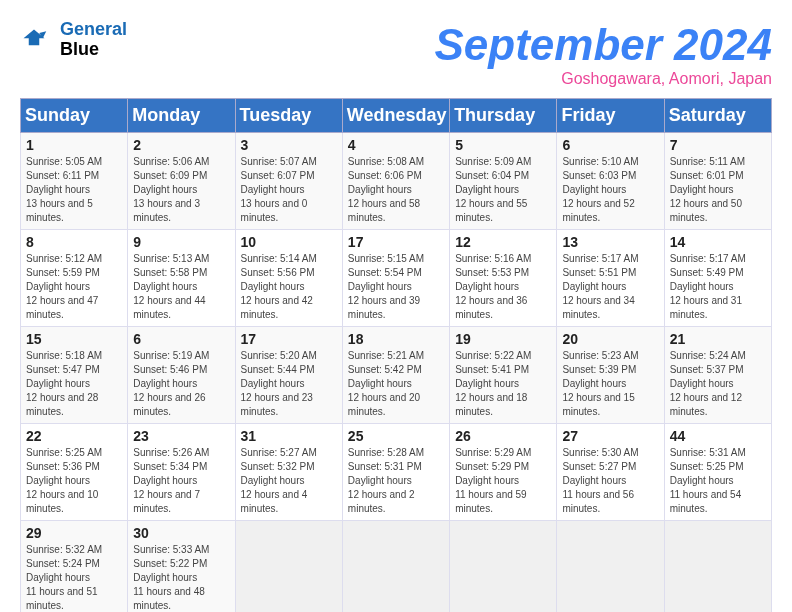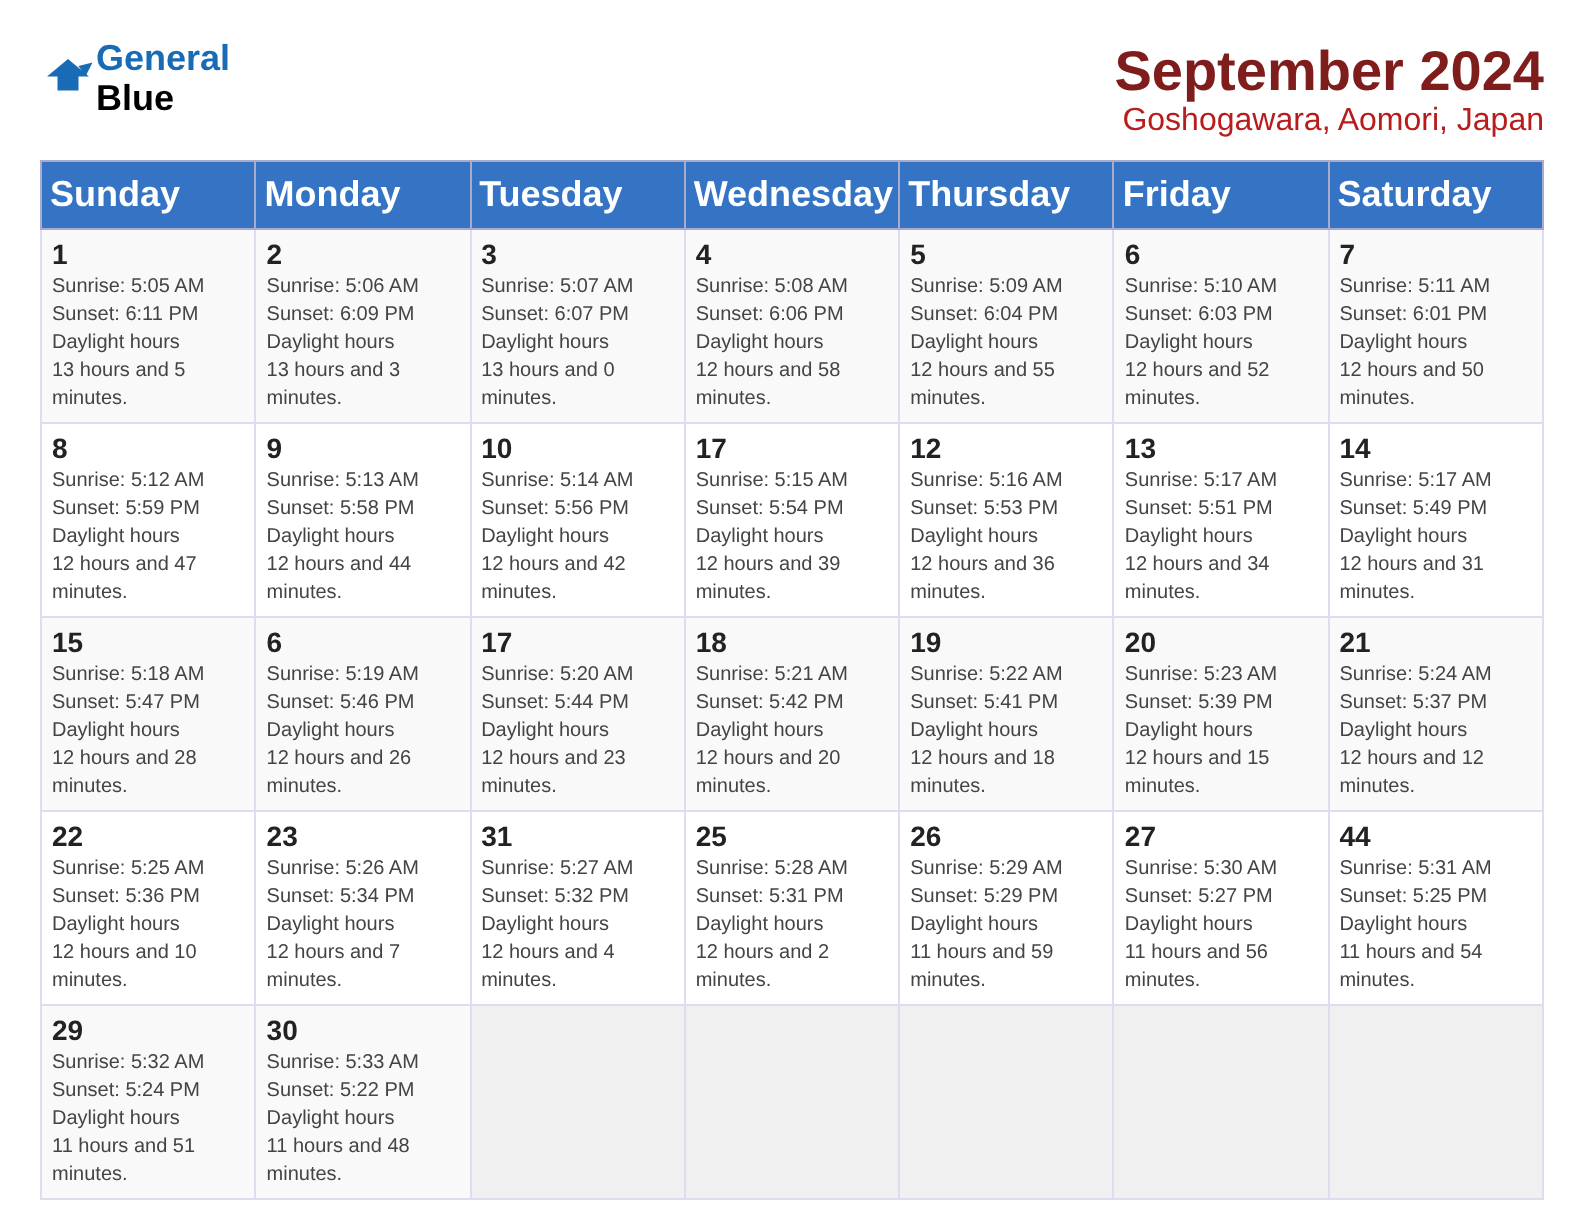--- a/index.html
+++ b/index.html
@@ -12,46 +12,47 @@
     }
     .header {
       display: flex;
       justify-content: space-between;
       align-items: flex-start;
       margin-bottom: 10px;
     }
     .logo {
       display: flex;
       align-items: center;
-      gap: 0;
+      gap: 12px;
     }
     .logo-text {
       font-size: 18px;
       font-weight: bold;
       color: #333;
       line-height: 1.1;
     }
     .logo-text span {
       color: #1a6bb5;
     }
     .logo-bird {
       width: 28px;
       height: 28px;
     }
     .title-block {
       text-align: right;
     }
     .month-title {
-      font-size: 28px;
-      font-weight: bold;
-      color: #7f1d1d;
+      font-size: 44px;
+      font-weight: bold;
+      color: #3b82f6;
+      font-style: italic;
     }
     .location {
       font-size: 16px;
-      color: #b91c1c;
+      color: #ec4899;
     }
     table {
       width: 100%;
       border-collapse: collapse;
       table-layout: fixed;
     }
     thead tr th {
       background-color: #3574c4;
       color: white;
       font-size: 18px;

